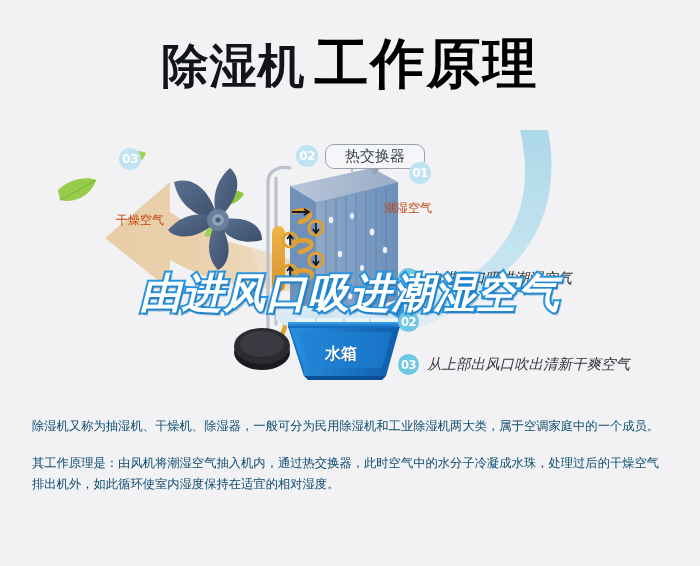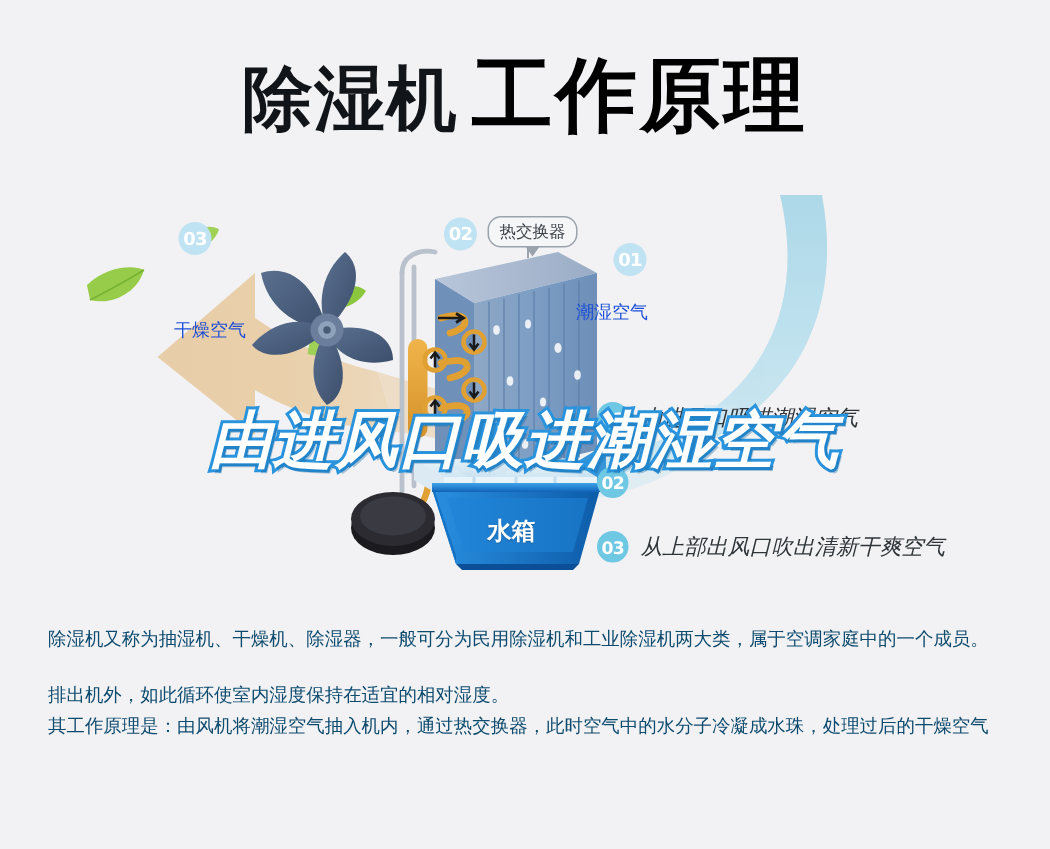--- a/index.html
+++ b/index.html
@@ -33,26 +33,26 @@
   .illus svg{position:absolute;left:0;top:0;}
 
   
   .cbadge{
     position:absolute;width:22px;height:22px;border-radius:50%;
     background:#bfe3f2;color:#ffffff;font-size:12px;font-weight:bold;
     display:flex;align-items:center;justify-content:center;
     font-family:"DejaVu Sans",sans-serif;letter-spacing:-0.5px;
   }
   .ill-label{
-    position:absolute;font-size:12px;color:#1d4ed8;white-space:nowrap;
+    position:absolute;font-size:12px;color:#c2410c;white-space:nowrap;
     font-family:"DejaVu Sans","Liberation Sans",sans-serif;
   }
   .bubble{
     position:absolute;border:1.4px solid #9aa3ad;border-radius:9px;
-    background:#f5f6f8;padding:2px 7px;font-size:11px;color:#3d4349;
+    background:#f5f6f8;padding:2px 19px;font-size:15px;color:#3d4349;
     white-space:nowrap;font-family:"DejaVu Sans",sans-serif;
   }
   .bubble:after{
     content:"";position:absolute;left:50%;margin-left:-5px;bottom:-7px;
     width:0;height:0;border-left:5px solid transparent;
     border-right:5px solid transparent;border-top:7px solid #9aa3ad;
   }
   .tank-label{
     position:absolute;color:#ffffff;font-size:16px;font-weight:bold;
     text-shadow:0 1px 1px rgba(0,0,0,.25);white-space:nowrap;
@@ -317,17 +317,17 @@
       <div class="step-badge">03</div>
       <div class="step-txt">从上部出风口吹出清新干爽空气</div>
     </div>
   </div>
 
   <div class="watermark">由进风口吸进潮湿空气</div>
 
   <div class="copy">
     <p>除湿机又称为抽湿机、干燥机、除湿器，一般可分为民用除湿机和工业除湿机两大类，属于空调家庭中的一个成员。</p>
     <div class="para-gap"></div>
+    <p>其工作原理是：由风机将潮湿空气抽入机内，通过热交换器，此时空气中的水分子冷凝成水珠，处理过后的干燥空气</p>
     <p>排出机外，如此循环使室内湿度保持在适宜的相对湿度。</p>
-    <p>其工作原理是：由风机将潮湿空气抽入机内，通过热交换器，此时空气中的水分子冷凝成水珠，处理过后的干燥空气</p>
   </div>
 
 </div>
 
 </body></html>

